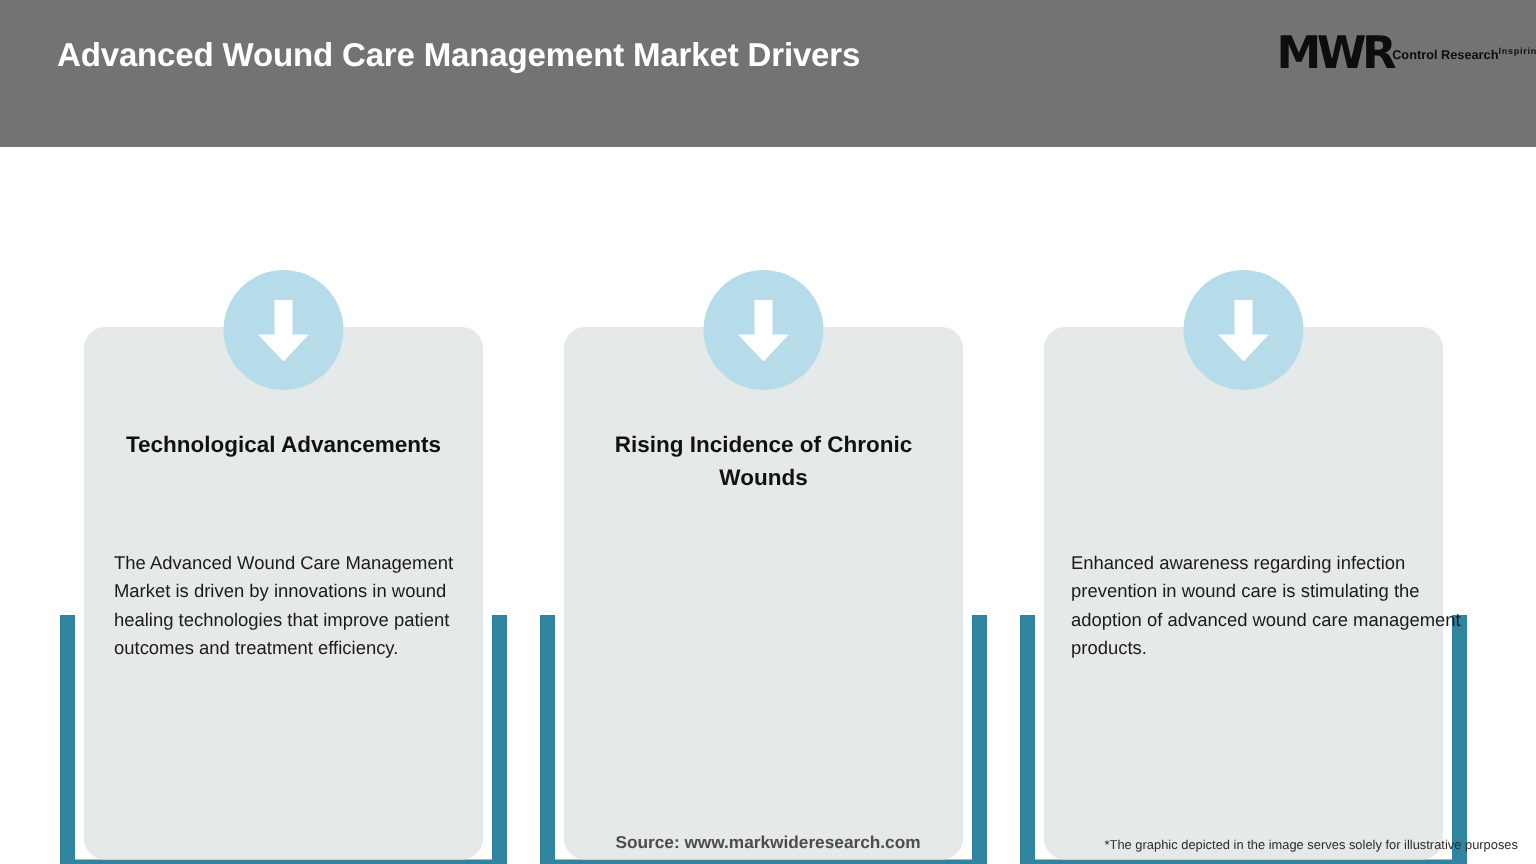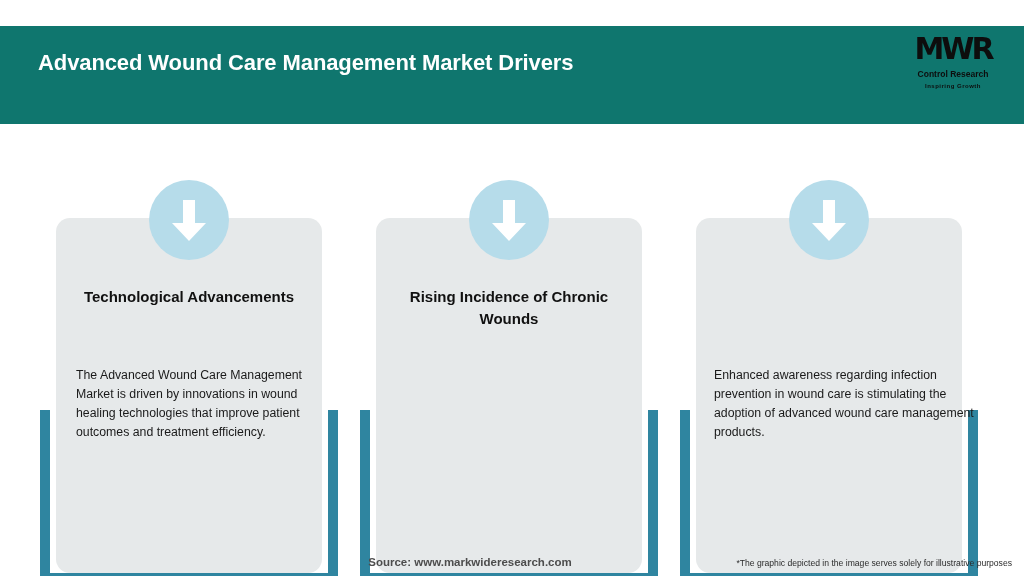--- a/index.html
+++ b/index.html
@@ -16,43 +16,42 @@
     position: relative;
   }
 
   
   .header {
     position: absolute;
     left: 0;
     top: 0;
     width: 1024px;
     height: 98px;
-    background: #0f766e;
-    margin-top: 26px;
+    background: #737373;
   }
   .header-title {
     position: absolute;
     left: 38px;
     top: 24px;
     font-size: 22px;
     font-weight: bold;
     color: #ffffff;
     letter-spacing: -0.1px;
     white-space: nowrap;
   }
   .brand-logo {
     position: absolute;
     right: 16px;
     top: 8px;
     width: 110px;
     height: 56px;
     display: flex;
-    flex-direction: column;
+    flex-direction: row;
     align-items: center;
-    justify-content: space-between;
+    justify-content: center;
   }
   .brand-mark {
     font-size: 30px;
     font-weight: bold;
     letter-spacing: -3px;
     color: #0d0d0d;
     line-height: 1;
     font-family: "DejaVu Sans", sans-serif;
   }
   .brand-name {
@@ -157,21 +156,21 @@
     line-height: 1.55;
     text-align: left;
   }
   .card-unit.c2 .card-body { width: 268px; left: 22px; margin-left: 12px; }
 
   
   .footer-source {
     position: absolute;
     left: 0;
     top: 556px;
-    width: 940px;
+    width: 1024px;
     text-align: center;
     font-size: 11.5px;
     font-weight: bold;
     color: #4d4d4d;
   }
   .footer-note {
     position: absolute;
     right: 12px;
     top: 558px;
     font-size: 8.6px;

